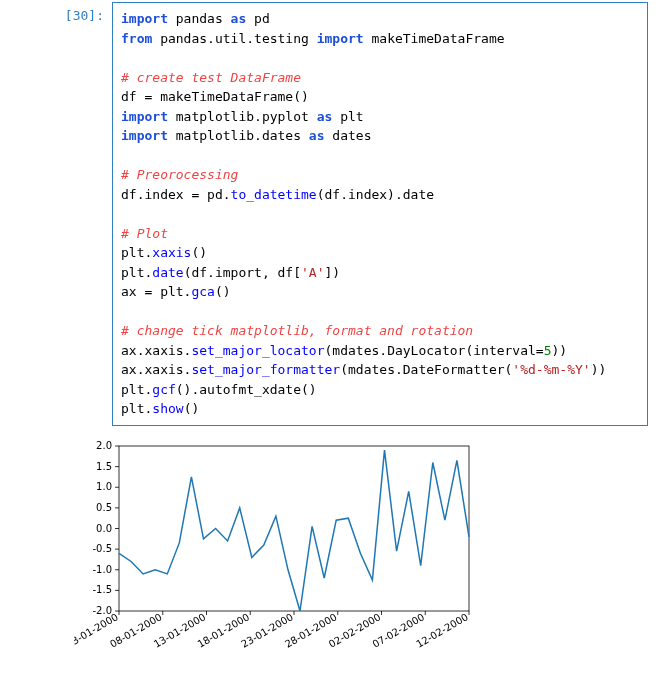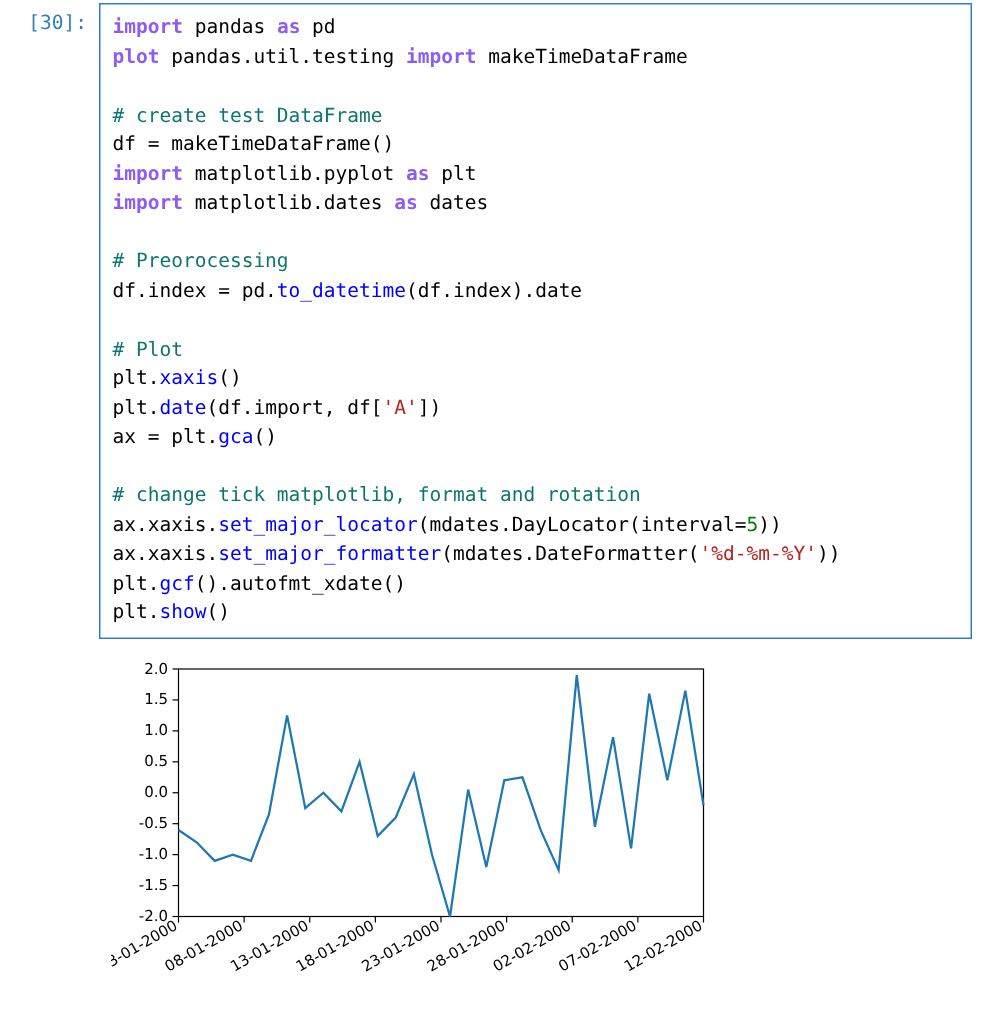--- a/index.html
+++ b/index.html
@@ -1,35 +1,35 @@
 <!DOCTYPE html>
 <html><head>
 <meta charset="utf-8">
 <style>
   body { margin: 0; padding: 0; font-family: "DejaVu Sans Mono", Consolas, monospace; font-size: 13px; background: #fff; color: #000; }
-  .cell { display: flex; align-items: flex-start; padding: 2px 8px 2px 0; }
+  .cell { display: flex; align-items: flex-start; padding: 2px 8px 2px 0; margin-left: 46px; }
   .prompt { width: 58px; min-width: 58px; text-align: right; color: #307fc1; padding: 6px 8px 0 0; font-family: inherit; }
   .input-area { flex: 1; border: 1px solid #307fc1; background: #fff; padding: 6px 8px; line-height: 1.5; white-space: pre; overflow-x: auto; box-sizing: border-box; margin-right: 6px; }
   .code { font-family: "DejaVu Sans Mono", Consolas, monospace; font-size: 13px; }
-  .kw { color: #8b5cf6; font-weight: bold; }
+  .kw { color: #1d4ed8; font-weight: bold; }
   .nn { color: #0000ff; }
-  .cm { color: #0f766e; } 
+  .cm { color: #ef4444; font-style: italic; } 
   .num { color: #008000; }
   .str { color: #ba2121; }
   .output-cell { display: flex; align-items: flex-start; padding: 6px 8px 6px 0; }
   .output-area { flex: 1; padding: 2px 0 0 8px; }
   svg.chart { display: block; }
 </style>
 </head>
 <body>
 
 <div class="cell">
   <div class="prompt">[30]:</div>
   <div class="input-area code"><span class="kw">import</span><span> pandas </span><span class="kw">as</span><span> pd</span>
-<span class="kw">plot</span><span> pandas.util.testing </span><span class="kw">import</span><span> makeTimeDataFrame</span>
+<span class="kw">from</span><span> pandas.util.testing </span><span class="kw">import</span><span> makeTimeDataFrame</span>
 <span></span>
 <span class="cm"># create test DataFrame</span>
 <span>df = makeTimeDataFrame()</span>
 <span class="kw">import</span><span> matplotlib.pyplot </span><span class="kw">as</span><span> plt</span>
 <span class="kw">import</span><span> matplotlib.dates </span><span class="kw">as</span><span> dates</span>
 <span></span>
 <span class="cm"># Preorocessing</span>
 <span>df.index = pd.</span><span class="nn">to_datetime</span><span>(df.index).date</span>
 <span></span>
 <span class="cm"># Plot</span>

